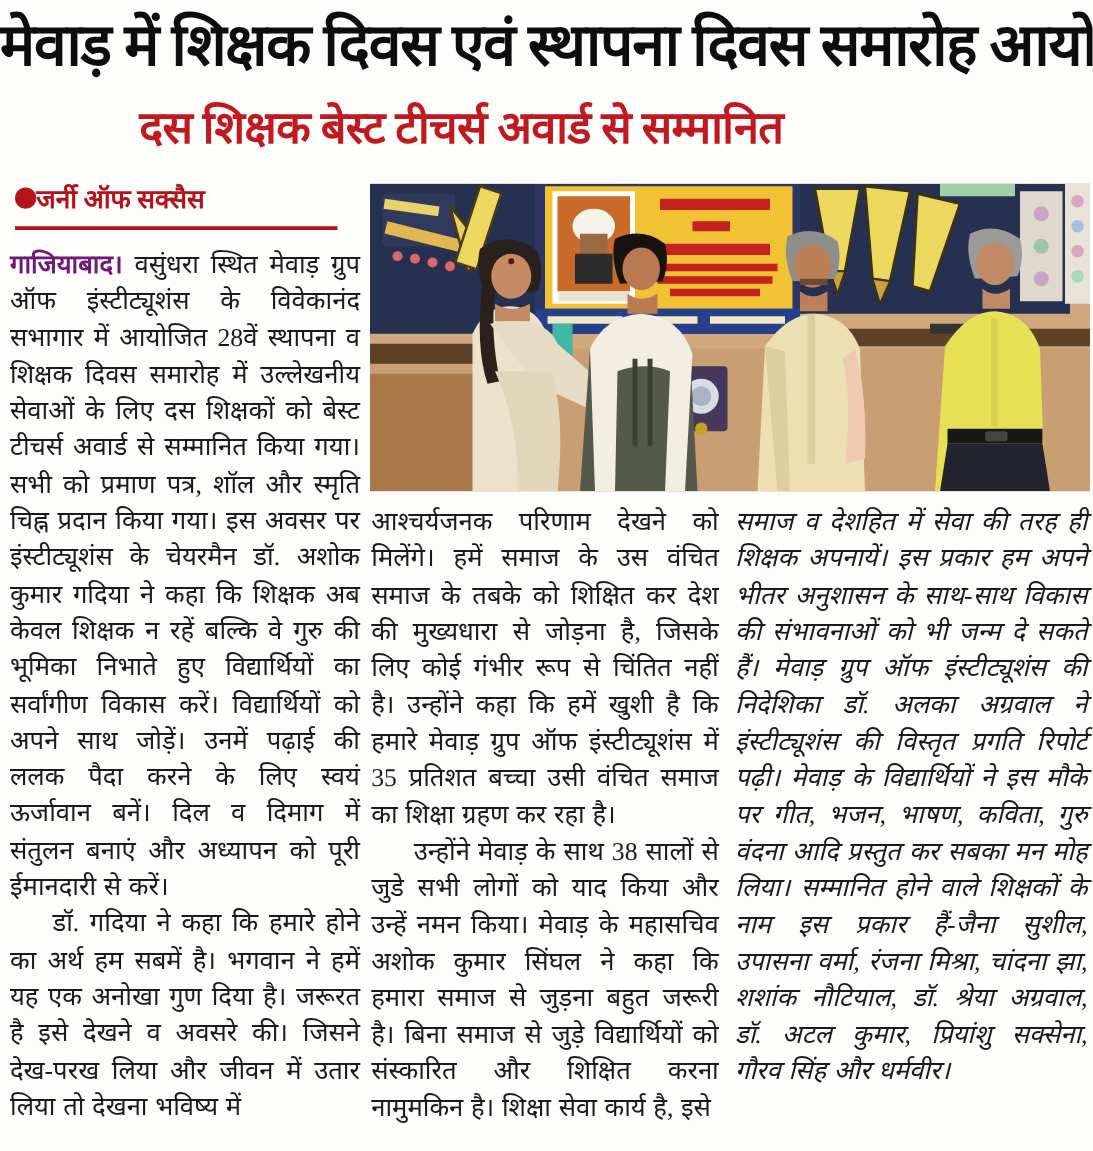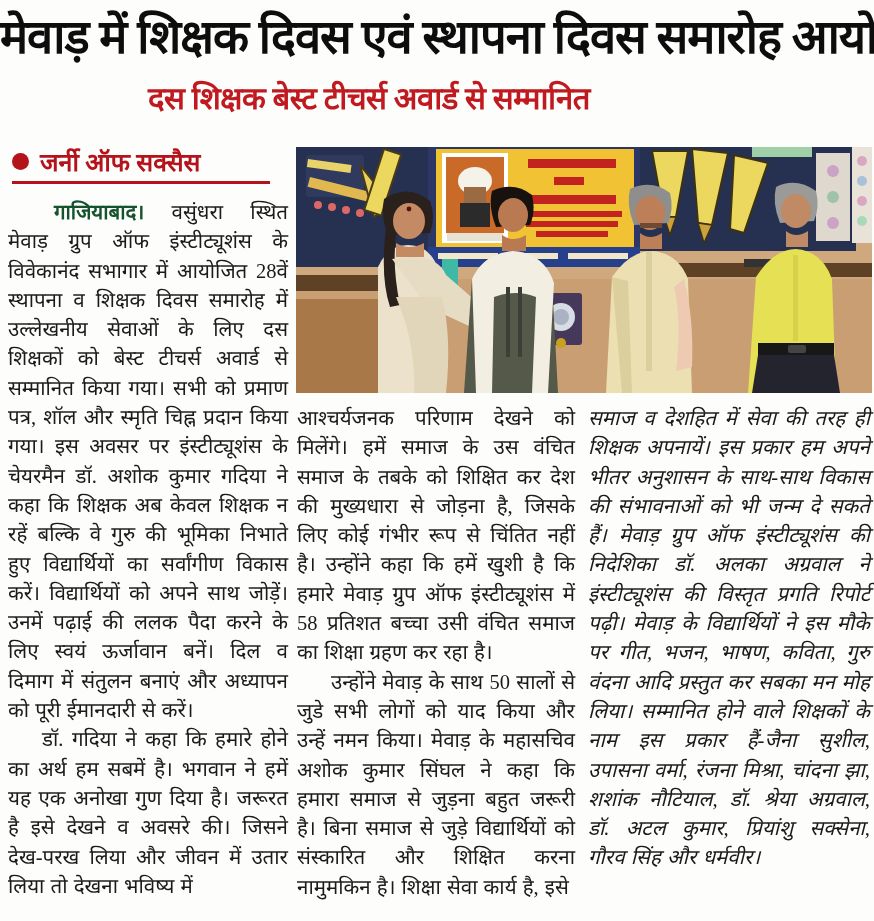--- a/index.html
+++ b/index.html
@@ -15,29 +15,29 @@
   .headline {
     position:absolute; top:6px; left:0; width:874px;
     text-align:center;
     font-size:47px; font-weight:bold; color:#0d0d0d;
     letter-spacing:-1px; line-height:1.35;
     white-space:nowrap;
   }
   .subheadline {
     position:absolute; top:76px; left:0; width:738px;
     text-align:center;
-    font-size:31px; font-weight:bold; color:#c01a20;
+    font-size:36px; font-weight:bold; color:#c01a20;
     letter-spacing:-0.5px;
     white-space:nowrap;
   }
 
   .byline {
     position:absolute; top:144px; left:12px;
-    display:flex; align-items:center; gap:11px;
-    color:#b5131b; font-size:25px; font-weight:bold;
+    display:flex; align-items:center; 
+    color:#b5131b; font-size:21px; font-weight:bold;
   }
   .byline .dot {
     width:17px; height:17px; border-radius:50%;
     background:#b5131b; flex:0 0 auto;
   }
   .byline-rule {
     position:absolute; top:181px; left:12px;
     width:258px; height:3px; background:#b5131b;
   }
 
@@ -48,21 +48,21 @@
   }
   .photo-wrap svg { display:block; width:100%; height:100%; }
 
   .col {
     position:absolute;
     font-size:20.5px; line-height:29.3px;
     text-align:justify; color:#1a1a1a;
     word-spacing:1px;
   }
   .col p + p { text-indent:34px; }
-  .col .dateline { font-weight:bold; color:#14532d;margin-left:46px; }
+  .col .dateline { font-weight:bold; color:#701a75; }
   .col-1 { top:198px; left:8px;   width:280px; height:716px; }
   .col-2 { top:404px; left:297px; width:278px; height:512px; }
   .col-3 { top:404px; left:588px; width:282px; height:512px;font-style:italic; }
 </style>
 </head>
 <body>
 
 <div class="page">
 
   <h1 class="headline">मेवाड़ में शिक्षक दिवस एवं स्थापना दिवस समारोह आयोजित</h1>
@@ -216,21 +216,21 @@
       </g>
     </svg>
   </div>
 
   <div class="col col-1">
     <p><span class="dateline">गाजियाबाद।</span> <span>वसुंधरा स्थित मेवाड़ ग्रुप ऑफ इंस्टीट्यूशंस के विवेकानंद सभागार में आयोजित 28वें स्थापना व शिक्षक दिवस समारोह में उल्लेखनीय सेवाओं के लिए दस शिक्षकों को बेस्ट टीचर्स अवार्ड से सम्मानित किया गया। सभी को प्रमाण पत्र, शॉल और स्मृति चिह्न प्रदान किया गया। इस अवसर पर इंस्टीट्यूशंस के चेयरमैन डॉ. अशोक कुमार गदिया ने कहा कि शिक्षक अब केवल शिक्षक न रहें बल्कि वे गुरु की भूमिका निभाते हुए विद्यार्थियों का सर्वांगीण विकास करें। विद्यार्थियों को अपने साथ जोड़ें। उनमें पढ़ाई की ललक पैदा करने के लिए स्वयं ऊर्जावान बनें। दिल व दिमाग में संतुलन बनाएं और अध्यापन को पूरी ईमानदारी से करें।</span></p>
     <p>डॉ. गदिया ने कहा कि हमारे होने का अर्थ हम सबमें है। भगवान ने हमें यह एक अनोखा गुण दिया है। जरूरत है इसे देखने व अवसरे की। जिसने देख-परख लिया और जीवन में उतार लिया तो देखना भविष्य में</p>
   </div>
 
   <div class="col col-2">
-    <p>आश्चर्यजनक परिणाम देखने को मिलेंगे। हमें समाज के उस वंचित समाज के तबके को शिक्षित कर देश की मुख्यधारा से जोड़ना है, जिसके लिए कोई गंभीर रूप से चिंतित नहीं है। उन्होंने कहा कि हमें खुशी है कि हमारे मेवाड़ ग्रुप ऑफ इंस्टीट्यूशंस में 58 प्रतिशत बच्चा उसी वंचित समाज का शिक्षा ग्रहण कर रहा है।</p>
-    <p>उन्होंने मेवाड़ के साथ 50 सालों से जुडे सभी लोगों को याद किया और उन्हें नमन किया। मेवाड़ के महासचिव अशोक कुमार सिंघल ने कहा कि हमारा समाज से जुड़ना बहुत जरूरी है। बिना समाज से जुड़े विद्यार्थियों को संस्कारित और शिक्षित करना नामुमकिन है। शिक्षा सेवा कार्य है, इसे</p>
+    <p>आश्चर्यजनक परिणाम देखने को मिलेंगे। हमें समाज के उस वंचित समाज के तबके को शिक्षित कर देश की मुख्यधारा से जोड़ना है, जिसके लिए कोई गंभीर रूप से चिंतित नहीं है। उन्होंने कहा कि हमें खुशी है कि हमारे मेवाड़ ग्रुप ऑफ इंस्टीट्यूशंस में 35 प्रतिशत बच्चा उसी वंचित समाज का शिक्षा ग्रहण कर रहा है।</p>
+    <p>उन्होंने मेवाड़ के साथ 38 सालों से जुडे सभी लोगों को याद किया और उन्हें नमन किया। मेवाड़ के महासचिव अशोक कुमार सिंघल ने कहा कि हमारा समाज से जुड़ना बहुत जरूरी है। बिना समाज से जुड़े विद्यार्थियों को संस्कारित और शिक्षित करना नामुमकिन है। शिक्षा सेवा कार्य है, इसे</p>
   </div>
 
   <div class="col col-3">
     <p>समाज व देशहित में सेवा की तरह ही शिक्षक अपनायें। इस प्रकार हम अपने भीतर अनुशासन के साथ-साथ विकास की संभावनाओं को भी जन्म दे सकते हैं। मेवाड़ ग्रुप ऑफ इंस्टीट्यूशंस की निदेशिका डॉ. अलका अग्रवाल ने इंस्टीट्यूशंस की विस्तृत प्रगति रिपोर्ट पढ़ी। मेवाड़ के विद्यार्थियों ने इस मौके पर गीत, भजन, भाषण, कविता, गुरु वंदना आदि प्रस्तुत कर सबका मन मोह लिया। सम्मानित होने वाले शिक्षकों के नाम इस प्रकार हैं-जैना सुशील, उपासना वर्मा, रंजना मिश्रा, चांदना झा, शशांक नौटियाल, डॉ. श्रेया अग्रवाल, डॉ. अटल कुमार, प्रियांशु सक्सेना, गौरव सिंह और धर्मवीर।</p>
   </div>
 
 </div>
 
 </body></html>

